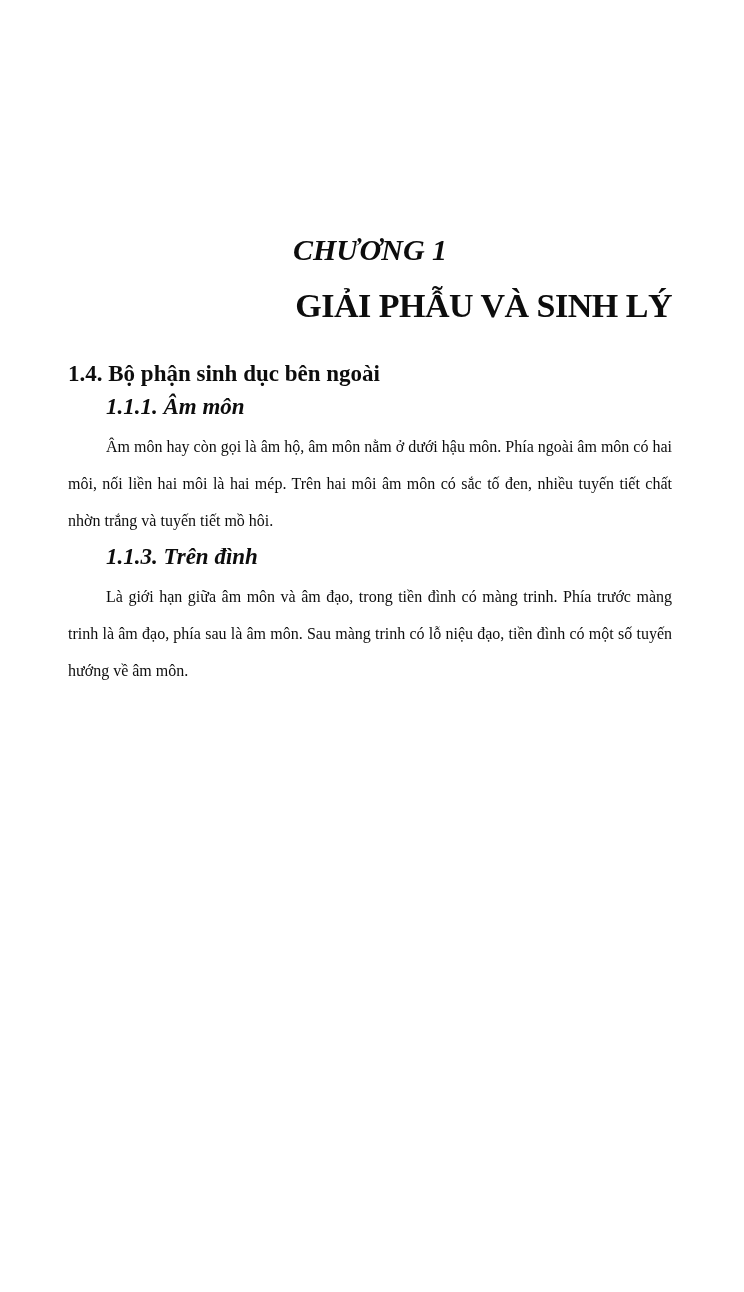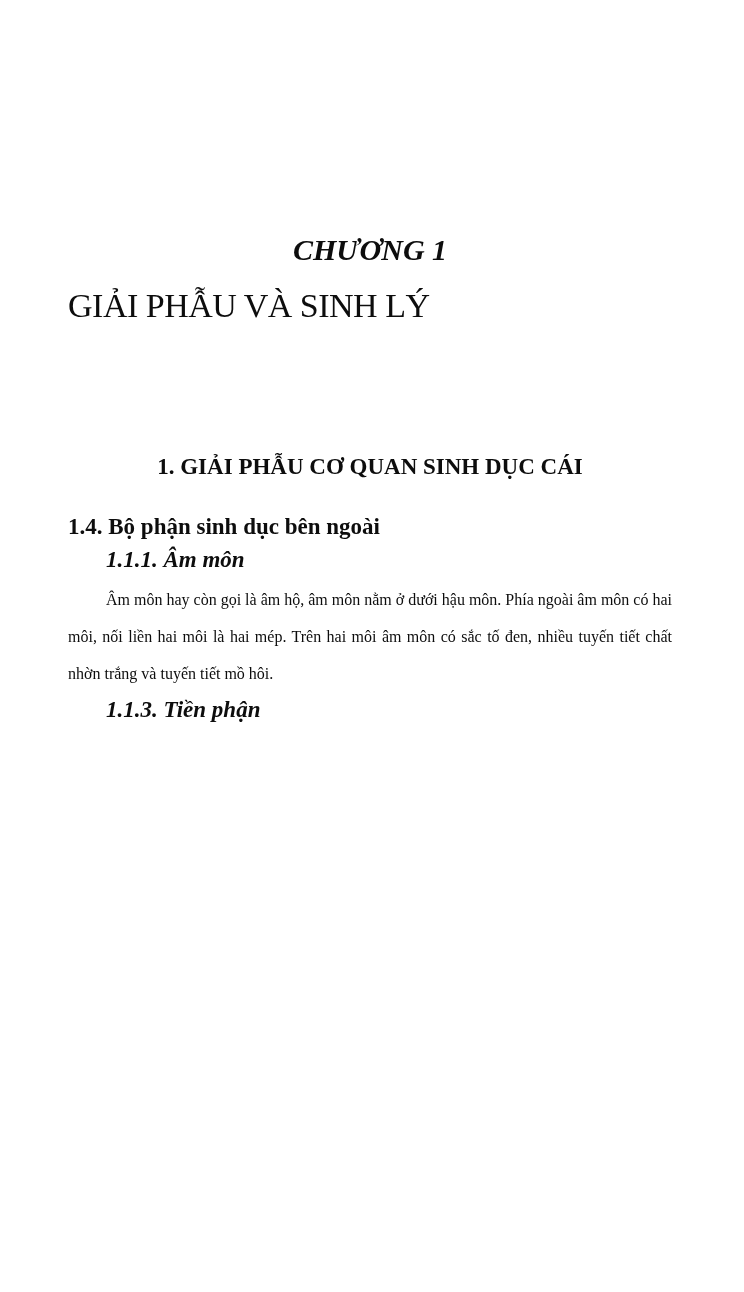--- a/index.html
+++ b/index.html
@@ -27,22 +27,22 @@
     font-size: 30px;
     line-height: 40px;
     font-weight: bold;
     font-style: italic;
     text-align: center;
   }
   .chapter-title {
     margin: 12px 0 0 0;
     font-size: 34px;
     line-height: 47px;
-    font-weight: normal;
-    text-align: left;
+    font-weight: bold;
+    text-align: right;
     letter-spacing: -0.5px;
   }
   .chapter-title .title-line {
     display: block;
   }
   .section-heading {
     margin: 123px 0 0 0;
     font-size: 23px;
     line-height: 30px;
     font-weight: bold;
@@ -96,32 +96,32 @@
 <div class="page">
 
   <main class="content">
 
     <div class="chapter-label">CHƯƠNG 1</div>
 
     <h1 class="chapter-title">
       <span class="title-line">GIẢI PHẪU VÀ SINH LÝ</span>
     </h1>
 
-    <h2 class="section-heading">1. GIẢI PHẪU CƠ QUAN SINH DỤC CÁI</h2>
 
     <h3 class="subsection-heading">1.4. Bộ phận sinh dục bên ngoài</h3>
 
     <section>
       <h4 class="topic-heading">1.1.1. Âm môn</h4>
       <p class="body-paragraph">Âm môn hay còn gọi là âm hộ, âm môn nằm ở dưới hậu môn. Phía ngoài âm môn có hai môi, nối liền hai môi là hai mép. Trên hai môi âm môn có sắc tố đen, nhiều tuyến tiết chất nhờn trắng và tuyến tiết mồ hôi.</p>
     </section>
 
 
     <section>
-      <h4 class="topic-heading">1.1.3. Tiền phận</h4>
+      <h4 class="topic-heading">1.1.3. Trên đình</h4>
+      <p class="body-paragraph">Là giới hạn giữa âm môn và âm đạo, trong tiền đình có màng trinh. Phía trước màng trinh là âm đạo, phía sau là âm môn. Sau màng trinh có lỗ niệu đạo, tiền đình có một số tuyến hướng về âm môn.</p>
     </section>
 
   </main>
 
   <footer class="page-footer">
     <svg width="744" height="110" viewBox="0 0 744 110" aria-hidden="true">
       <defs>
         <g id="orn-half">
 
           <line x1="257" y1="62" x2="372" y2="62" stroke="#141414" stroke-width="2.6" stroke-linecap="round"></line>

